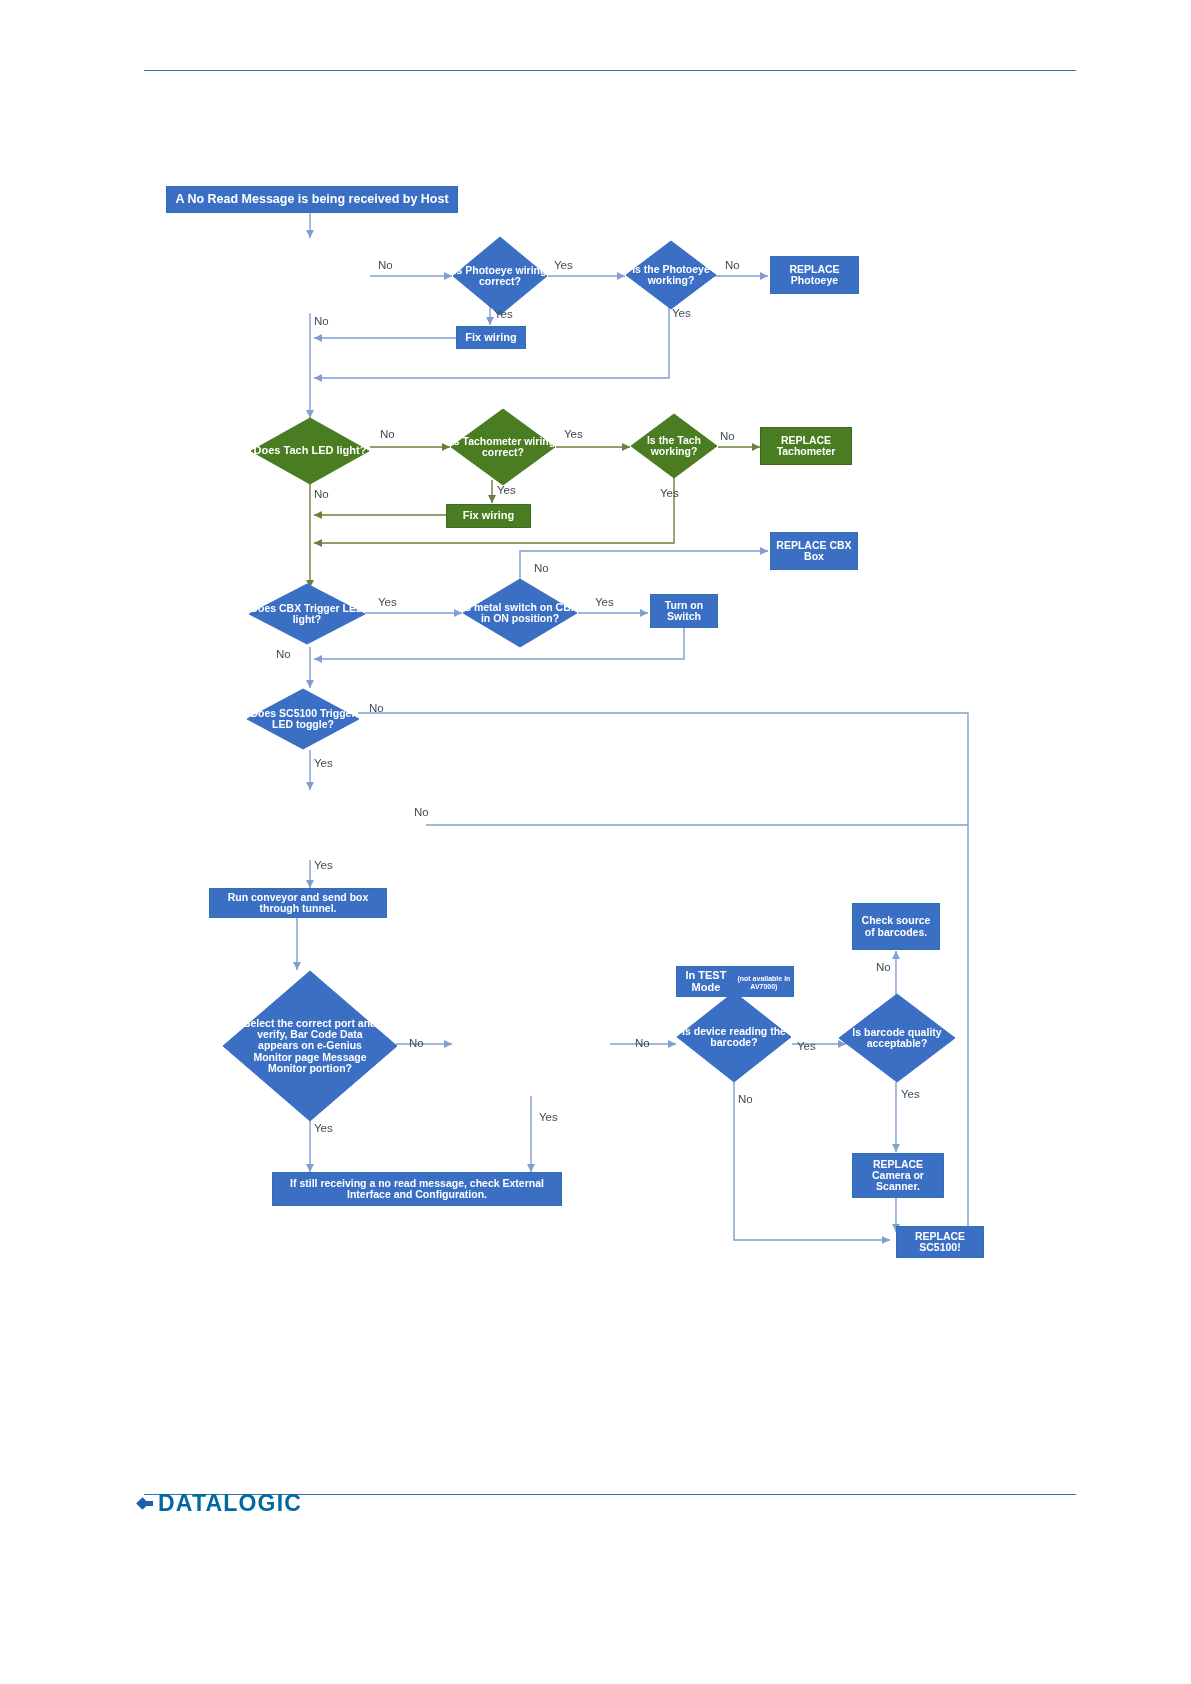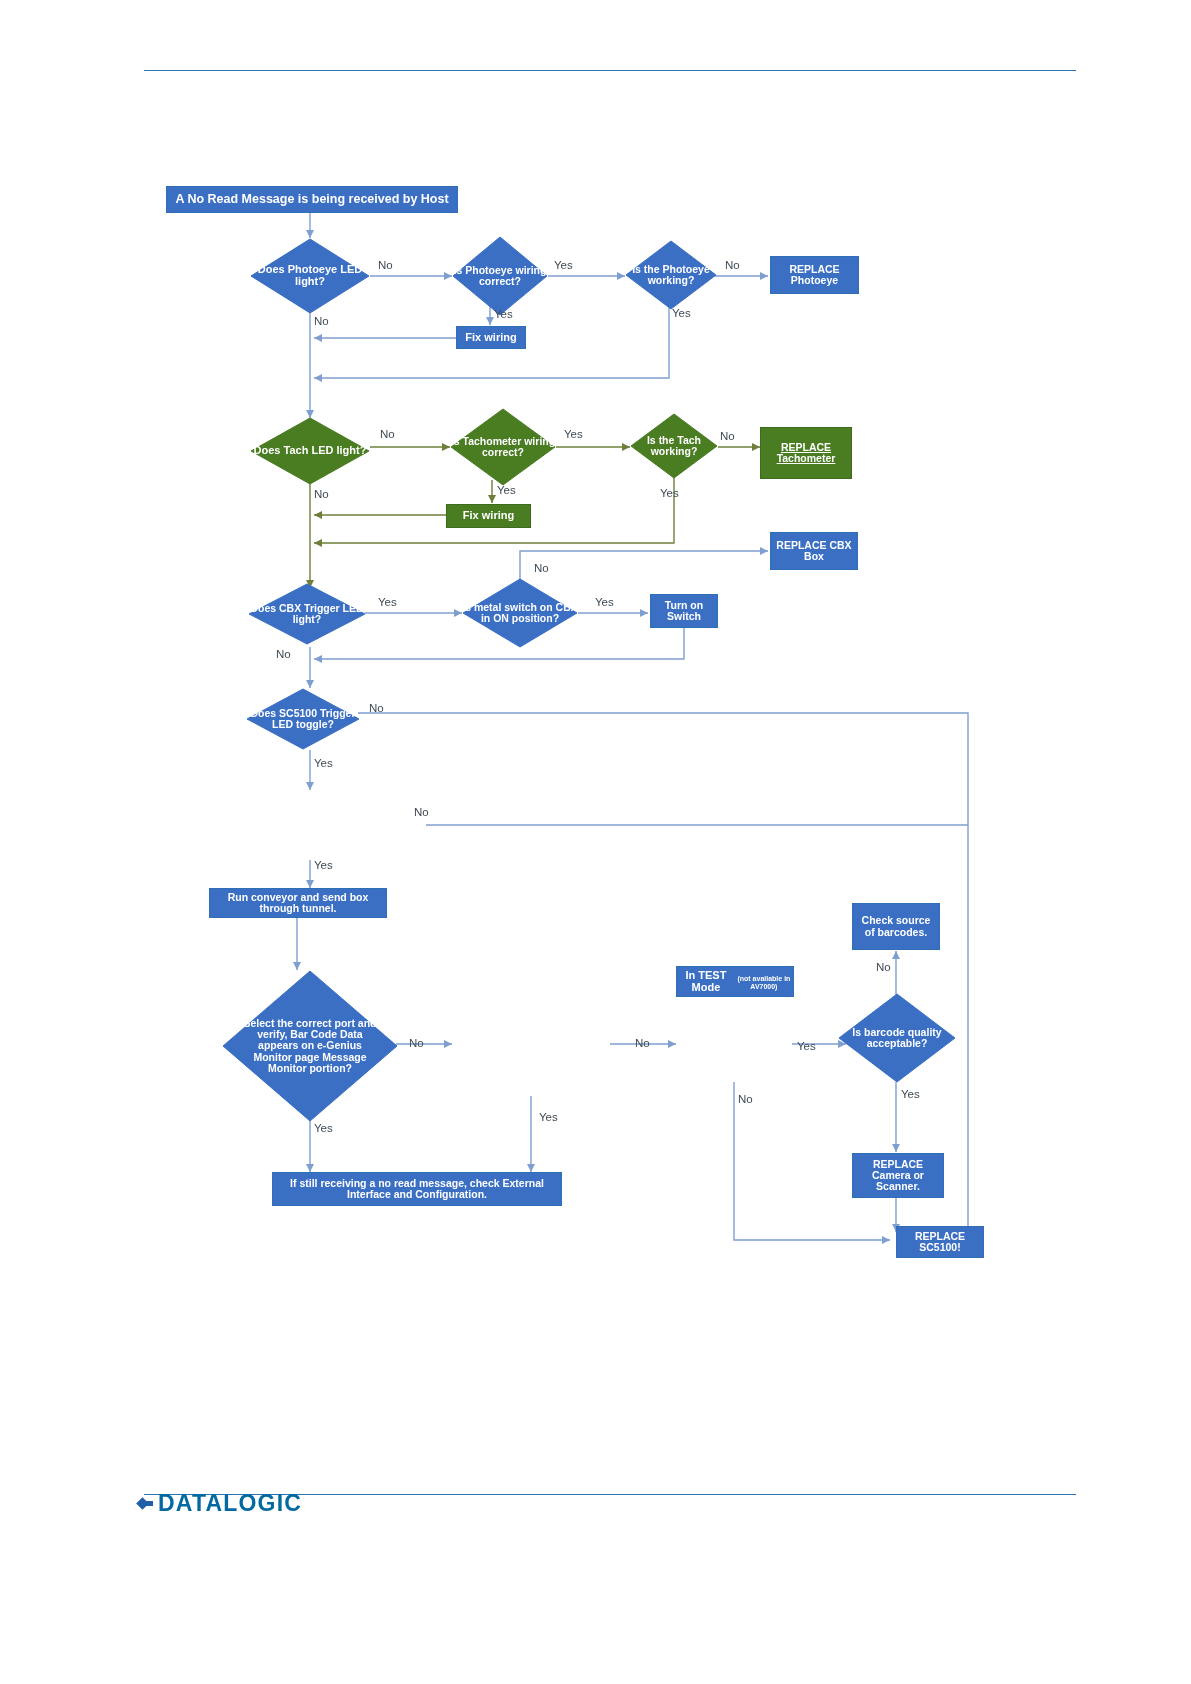--- a/index.html
+++ b/index.html
@@ -137,26 +137,20 @@
         <path d="M310,1120 L310,1172" marker-end="url(#ab)"></path>
 
         <path d="M531,1096 L531,1172" marker-end="url(#ab)"></path>
       </g>
     </svg>
 
     <div class="node rect" style="left:166px;top:186px;width:292px;height:27px;font-size:12.5px;">
       <span class="nodetext">A No Read Message is being received by Host</span>
     </div>
 
-    <div class="dia" style="left:250px;top:238px;width:120px;height:76px;">
-      <svg class="shape" viewBox="0 0 120 76">
-          <polygon points="60,1 119,38 60,75 1,38" fill="#3a6fc4" stroke="#3a6fc4"></polygon>
-        </svg>
-      <div class="lbl" style="font-size:11px;">Does Photoeye LED light?</div>
-    </div>
 
     <div class="dia" style="left:452px;top:236px;width:96px;height:80px;">
       <svg class="shape" viewBox="0 0 96 80">
           <polygon points="48,1 95,40 48,79 1,40" fill="#3a6fc4" stroke="#3a6fc4"></polygon>
         </svg>
       <div class="lbl" style="font-size:10.5px;">Is Photoeye wiring correct?</div>
     </div>
 
     <div class="dia" style="left:625px;top:240px;width:92px;height:70px;">
       <svg class="shape" viewBox="0 0 92 70">
@@ -187,21 +181,21 @@
       <div class="lbl" style="font-size:10.5px;">Is Tachometer wiring correct?</div>
     </div>
 
     <div class="dia" style="left:630px;top:413px;width:88px;height:66px;">
       <svg class="shape" viewBox="0 0 88 66">
           <polygon points="44,1 87,33 44,65 1,33" fill="#4a7c22" stroke="#4a7c22"></polygon>
         </svg>
       <div class="lbl" style="font-size:10.5px;">Is the Tach working?</div>
     </div>
 
-    <div class="node rect green" style="left:760px;top:427px;width:92px;height:52px;font-size:10.5px;text-decoration:underline;">
+    <div class="node rect green" style="left:760px;top:427px;width:92px;height:38px;font-size:10.5px;">
       <span class="nodetext">REPLACE Tachometer</span>
     </div>
 
     <div class="node rect green" style="left:446px;top:504px;width:85px;height:24px;font-size:11px;">
       <span class="nodetext">Fix wiring</span>
     </div>
 
     <div class="node rect" style="left:770px;top:532px;width:88px;height:38px;font-size:10.5px;">
       <span class="nodetext">REPLACE CBX Box</span>
     </div>
@@ -242,20 +236,26 @@
         </svg>
       <div class="lbl" style="font-size:10.5px;padding:0 16px;">Select the correct port and verify,  Bar Code Data appears on e-Genius Monitor page Message Monitor portion?</div>
     </div>
 
 
     <div class="node rect" style="left:676px;top:966px;width:118px;height:31px;font-size:11px;flex-direction:row;">
       <span class="nodetext">In TEST Mode</span>
       <span class="sub">(not available in AV7000)</span>
     </div>
 
+    <div class="dia" style="left:676px;top:991px;width:116px;height:92px;">
+      <svg class="shape" viewBox="0 0 116 92">
+          <polygon points="58,1 115,46 58,91 1,46" fill="#3a6fc4" stroke="#3a6fc4"></polygon>
+        </svg>
+      <div class="lbl" style="font-size:10.5px;">Is device reading the barcode?</div>
+    </div>
 
     <div class="dia" style="left:838px;top:993px;width:118px;height:90px;">
       <svg class="shape" viewBox="0 0 118 90">
           <polygon points="59,1 117,45 59,89 1,45" fill="#3a6fc4" stroke="#3a6fc4"></polygon>
         </svg>
       <div class="lbl" style="font-size:10.5px;">Is barcode quality acceptable?</div>
     </div>
 
     <div class="node rect" style="left:852px;top:903px;width:88px;height:47px;font-size:10.5px;">
       <span class="nodetext">Check source of barcodes.</span>

